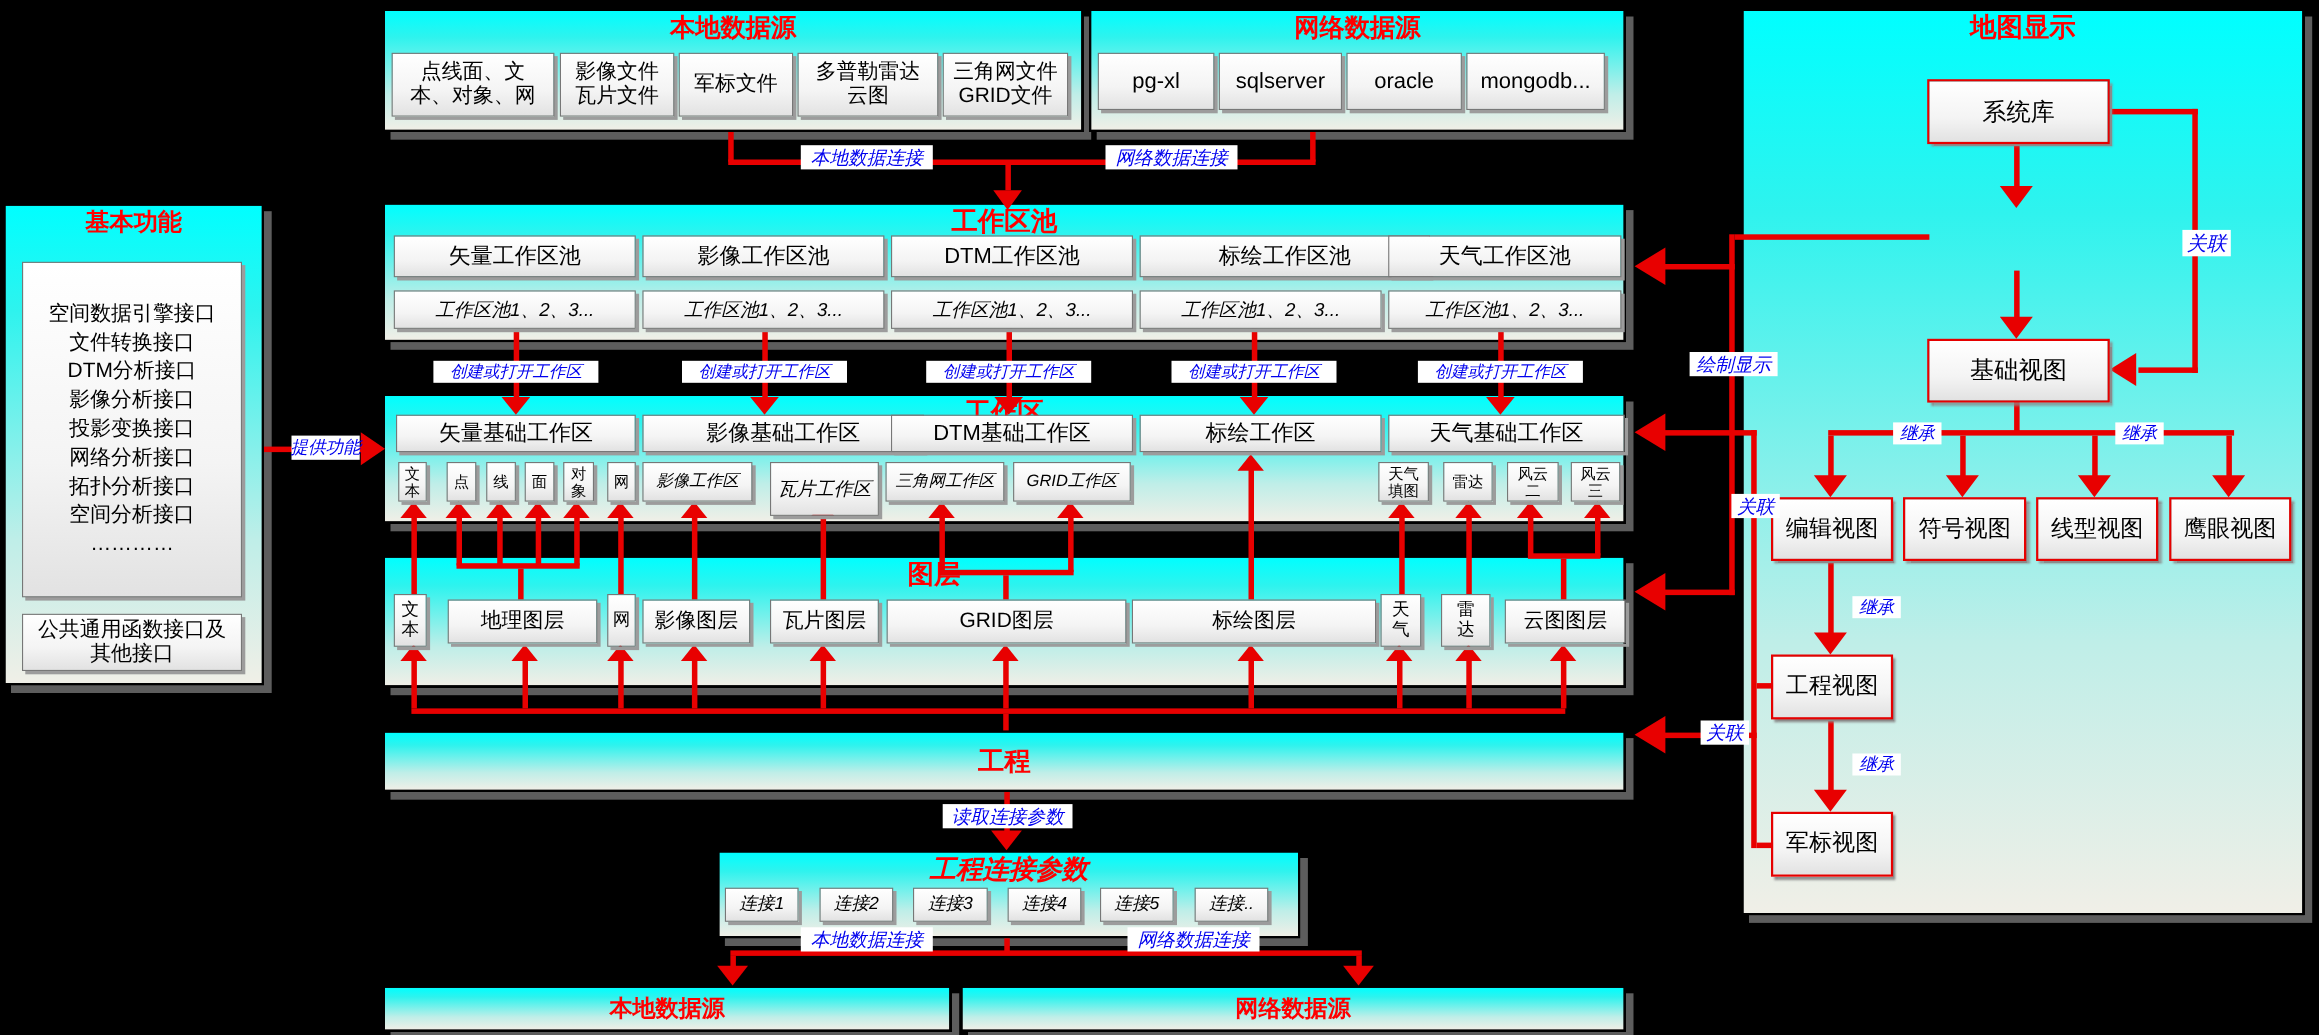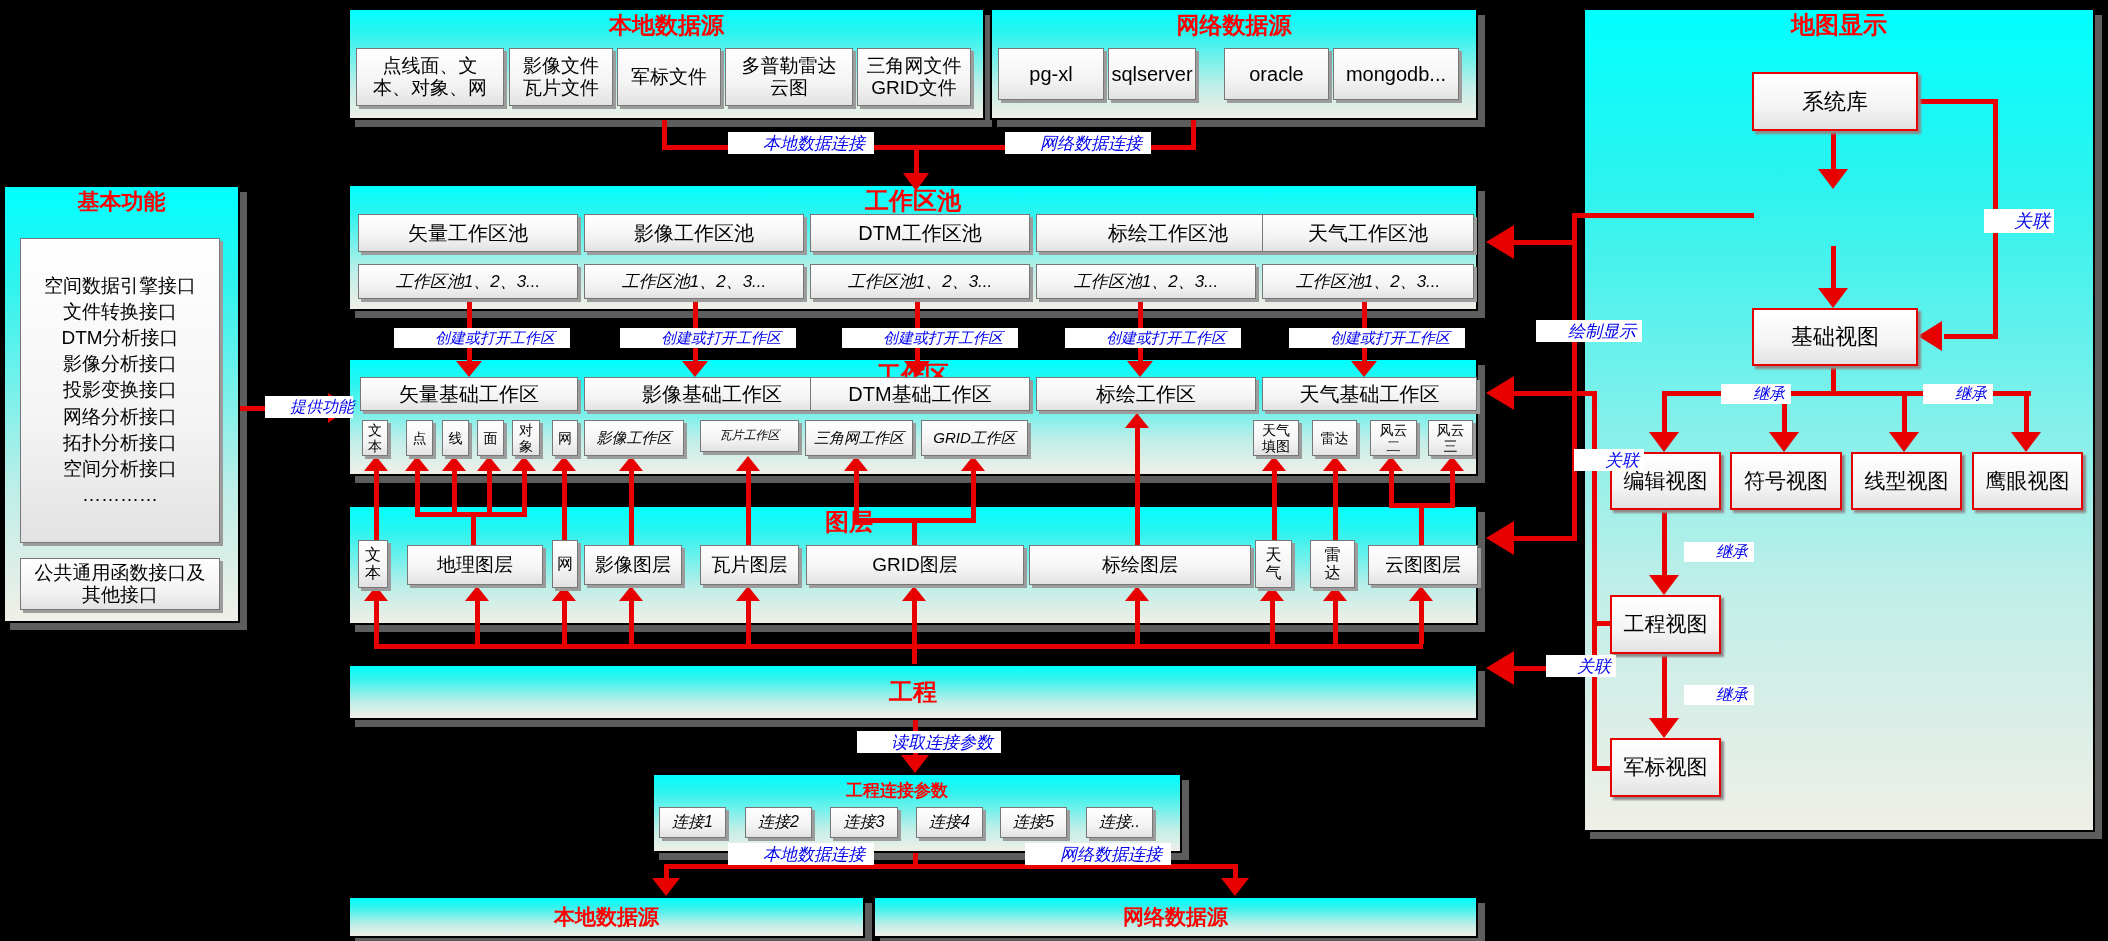--- a/index.html
+++ b/index.html
@@ -9,21 +9,21 @@
          background:linear-gradient(180deg,#00ffff 0%,#2ef3ee 22%,#bfeee8 70%,#f0efe7 100%);
          box-shadow:7px 7px 0 #5d5d5d;}
   .panel-title{position:absolute;color:#ff0000;font-weight:bold;text-align:center;white-space:nowrap;
          display:flex;align-items:center;justify-content:center;}
   .box{position:absolute;box-sizing:border-box;display:flex;align-items:center;justify-content:center;
        text-align:center;color:#000;background:linear-gradient(180deg,#ffffff 0%,#f4f4f4 60%,#e2e2e2 100%);
        border:1px solid #777;box-shadow:3px 3px 0 #9c9c9c;white-space:pre-line;line-height:1.15;}
   .box.italic{font-style:italic;}
   .box.red{border:2px solid #e60000;box-shadow:3px 3px 2px #8b8b8b;}
   .blabel{position:absolute;background:#ffffff;color:#0000ee;font-style:italic;white-space:pre;
-          display:flex;align-items:center;justify-content:center;z-index:30;padding-left:26px;}
+          display:flex;align-items:center;justify-content:center;z-index:30;}
   .line{position:absolute;background:#e80000;z-index:20;}
   .arrow{position:absolute;width:0;height:0;z-index:21;}
   .textblock{line-height:1.38;}
 </style>
 </head>
 <body>
 
 <div id="canvas">
     <div class="panel" style="left: 348px; top: 8px; width: 637px; height: 112px;"></div>
     <div class="panel-title" style="font-size: 23px; left: 348px; width: 637px; top: 8px; height: 34px;">本地数据源</div>
@@ -33,38 +33,38 @@
     <div class="panel-title" style="font-size: 22px; left: 3px; width: 237px; top: 185px; height: 34px;">基本功能</div>
     <div class="panel" style="left: 348px; top: 184px; width: 1130px; height: 127px;"></div>
     <div class="panel-title" style="font-size: 24px; left: 348px; width: 1130px; top: 184px; height: 34px;">工作区池</div>
     <div class="panel" style="left: 348px; top: 358px; width: 1130px; height: 118px;"></div>
     <div class="panel-title" style="font-size: 24px; left: 348px; width: 1130px; top: 358px; height: 34px;">工作区</div>
     <div class="panel" style="left: 348px; top: 505px; width: 1130px; height: 120px;"></div>
     <div class="panel-title" style="font-size: 24px; left: 789px; width: 120px; top: 505px; height: 34px;">图层</div>
     <div class="panel" style="left: 348px; top: 664px; width: 1130px; height: 56px;"></div>
     <div class="panel-title" style="font-size: 24px; left: 348px; width: 1130px; top: 664px; height: 56px;">工程</div>
     <div class="panel" style="left: 652px; top: 773px; width: 530px; height: 80px;"></div>
-    <div class="panel-title" style="font-size: 17px; left: 632px; width: 530px; top: 773px; height: 34px;">工程连接参数</div>
+    <div class="panel-title" style="font-size: 24px; left: 652px; width: 530px; top: 773px; height: 34px; font-style: italic;">工程连接参数</div>
     <div class="panel" style="left: 348px; top: 896px; width: 517px; height: 42px;"></div>
     <div class="panel-title" style="font-size: 21px; left: 348px; width: 517px; top: 896px; height: 42px;">本地数据源</div>
     <div class="panel" style="left: 873px; top: 896px; width: 605px; height: 42px;"></div>
     <div class="panel-title" style="font-size: 21px; left: 873px; width: 605px; top: 896px; height: 42px;">网络数据源</div>
     <div class="panel" style="left: 1583px; top: 8px; width: 512px; height: 824px;"></div>
     <div class="panel-title" style="font-size: 24px; left: 1583px; width: 512px; top: 8px; height: 34px;">地图显示</div>
     <div class="box" style="font-size: 19px; left: 356px; top: 48px; width: 148px; height: 58px; z-index: 25;">点线面、文
 本、对象、网</div>
     <div class="box" style="font-size: 19px; left: 509px; top: 48px; width: 104px; height: 58px; z-index: 25;">影像文件
 瓦片文件</div>
     <div class="box" style="font-size: 19px; left: 617px; top: 48px; width: 104px; height: 58px; z-index: 25;">军标文件</div>
     <div class="box" style="font-size: 19px; left: 725px; top: 48px; width: 128px; height: 58px; z-index: 25;">多普勒雷达
 云图</div>
     <div class="box" style="font-size: 19px; left: 857px; top: 48px; width: 114px; height: 58px; z-index: 25;">三角网文件
 GRID文件</div>
     <div class="box" style="font-size: 20px; left: 998px; top: 48px; width: 106px; height: 52px; z-index: 25;">pg-xl</div>
-    <div class="box" style="font-size: 20px; left: 1108px; top: 48px; width: 88px; height: 52px; z-index: 25;">sqlserver</div>
+    <div class="box" style="font-size: 20px; left: 1108px; top: 48px; width: 112px; height: 52px; z-index: 25;">sqlserver</div>
     <div class="box" style="font-size: 20px; left: 1224px; top: 48px; width: 105px; height: 52px; z-index: 25;">oracle</div>
     <div class="box" style="font-size: 20px; left: 1333px; top: 48px; width: 126px; height: 52px; z-index: 25;">mongodb...</div>
     <div class="box textblock" style="font-size: 19px; left: 20px; top: 238px; width: 200px; height: 305px; z-index: 25;">空间数据引擎接口
 文件转换接口
 DTM分析接口
 影像分析接口
 投影变换接口
 网络分析接口
 拓扑分析接口
 空间分析接口
@@ -88,21 +88,21 @@
     <div class="box" style="font-size: 20px; left: 1262px; top: 377px; width: 215px; height: 34px; z-index: 25;">天气基础工作区</div>
     <div class="box" style="font-size: 14px; left: 362px; top: 420px; width: 26px; height: 36px; z-index: 25;">文
 本</div>
     <div class="box" style="font-size: 14px; left: 406px; top: 420px; width: 27px; height: 36px; z-index: 25;">点</div>
     <div class="box" style="font-size: 14px; left: 442px; top: 420px; width: 27px; height: 36px; z-index: 25;">线</div>
     <div class="box" style="font-size: 14px; left: 477px; top: 420px; width: 27px; height: 36px; z-index: 25;">面</div>
     <div class="box" style="font-size: 14px; left: 512px; top: 420px; width: 28px; height: 36px; z-index: 25;">对
 象</div>
     <div class="box" style="font-size: 14px; left: 552px; top: 420px; width: 26px; height: 36px; z-index: 25;">网</div>
     <div class="box italic" style="font-size: 15px; left: 584px; top: 420px; width: 100px; height: 36px; z-index: 25;">影像工作区</div>
-    <div class="box italic" style="font-size: 12px; left: 700px; top: 420px; width: 99px; height: 32px; z-index: 25;">瓦片工作区</div>
+    <div class="box italic" style="font-size: 17px; left: 700px; top: 420px; width: 99px; height: 49px; z-index: 25;">瓦片工作区</div>
     <div class="box italic" style="font-size: 15px; left: 805px; top: 420px; width: 108px; height: 36px; z-index: 25;">三角网工作区</div>
     <div class="box italic" style="font-size: 15px; left: 921px; top: 420px; width: 107px; height: 36px; z-index: 25;">GRID工作区</div>
     <div class="box" style="font-size: 14px; left: 1253px; top: 420px; width: 46px; height: 36px; z-index: 25;">天气
 填图</div>
     <div class="box" style="font-size: 14px; left: 1312px; top: 420px; width: 45px; height: 36px; z-index: 25;">雷达</div>
     <div class="box" style="font-size: 14px; left: 1370px; top: 420px; width: 47px; height: 36px; z-index: 25;">风云
 二</div>
     <div class="box" style="font-size: 14px; left: 1428px; top: 420px; width: 45px; height: 36px; z-index: 25;">风云
 三</div>
     <div class="box" style="font-size: 16px; left: 358px; top: 540px; width: 30px; height: 48px; z-index: 25;">文

